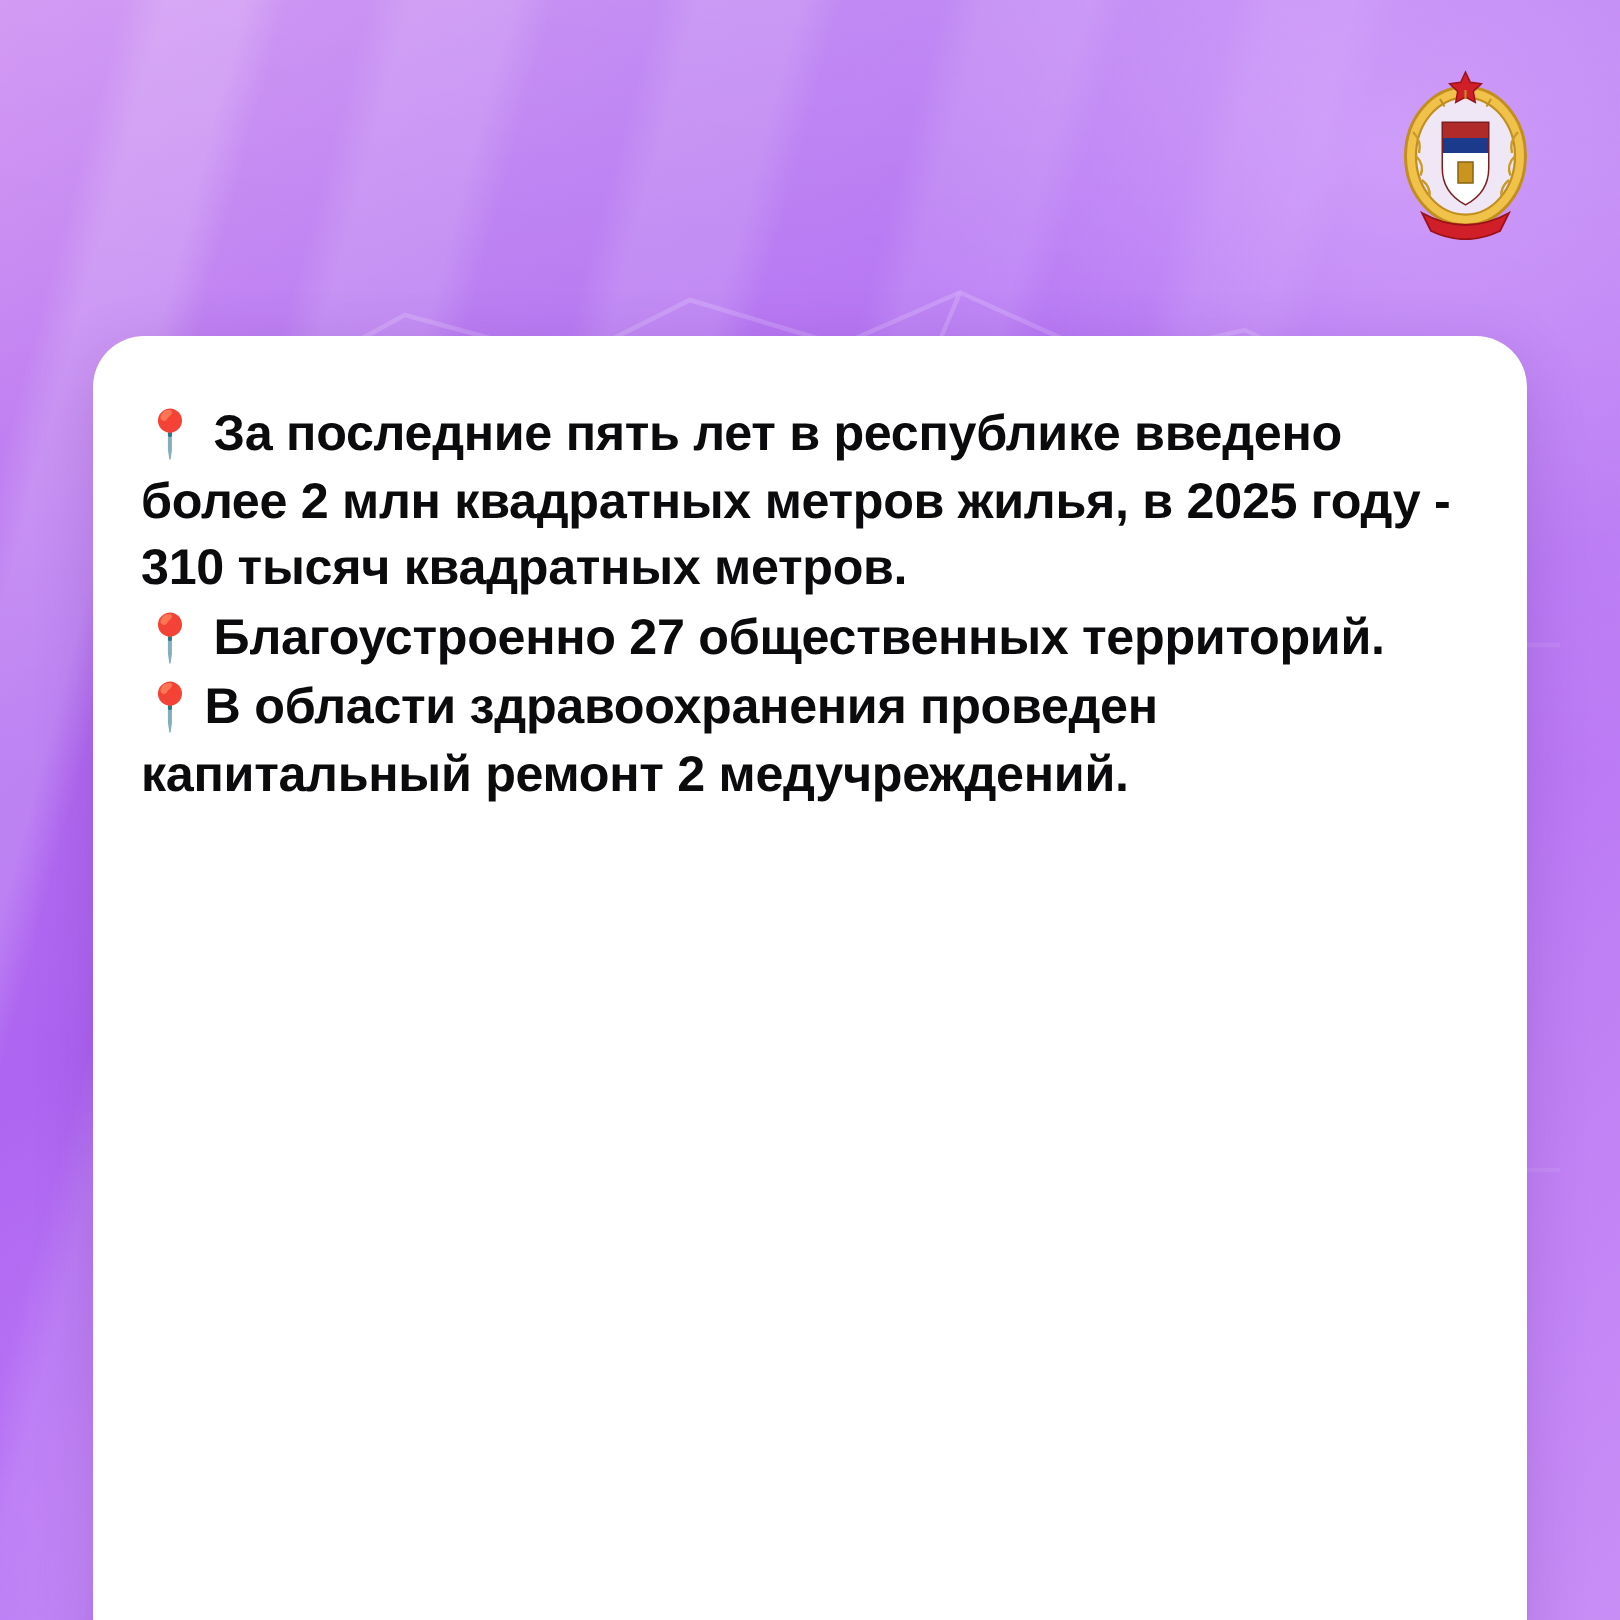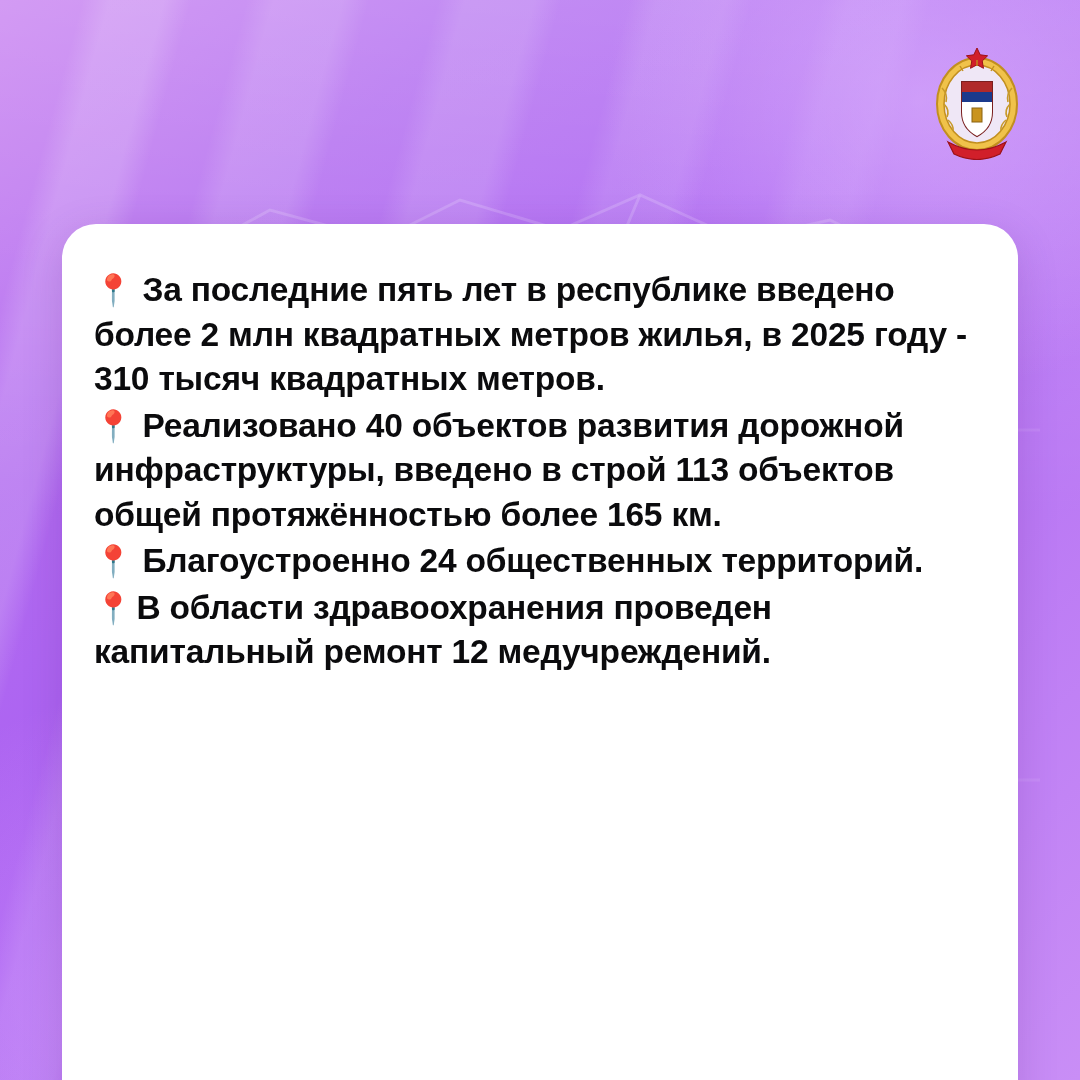--- a/index.html
+++ b/index.html
@@ -171,28 +171,25 @@
   </div>
 
   <div class="card">
     <div class="card-body">
 
       <p class="bullet-line">
         <span class="pin">📍</span><span>За последние пять лет в республике введено более 2 млн квадратных метров жилья, в 2025 году -  310 тысяч квадратных метров.</span>
       </p>
 
 
+
       <p class="bullet-line">
-        <span class="pin">📍</span><span>Реализовано 40 объектов развития дорожной инфраструктуры, введено в строй 113 объектов общей протяжённостью более 165 км.</span>
+        <span class="pin">📍</span><span>Благоустроенно 27 общественных территорий.</span>
       </p>
 
       <p class="bullet-line">
-        <span class="pin">📍</span><span>Благоустроенно 24 общественных территорий.</span>
-      </p>
-
-      <p class="bullet-line">
-        <span class="pin pin-tight">📍</span><span>В области здравоохранения проведен капитальный ремонт 12 медучреждений.</span>
+        <span class="pin pin-tight">📍</span><span>В области здравоохранения проведен капитальный ремонт 2 медучреждений.</span>
       </p>
 
     </div>
   </div>
 
 </div>
 
 </body></html>

